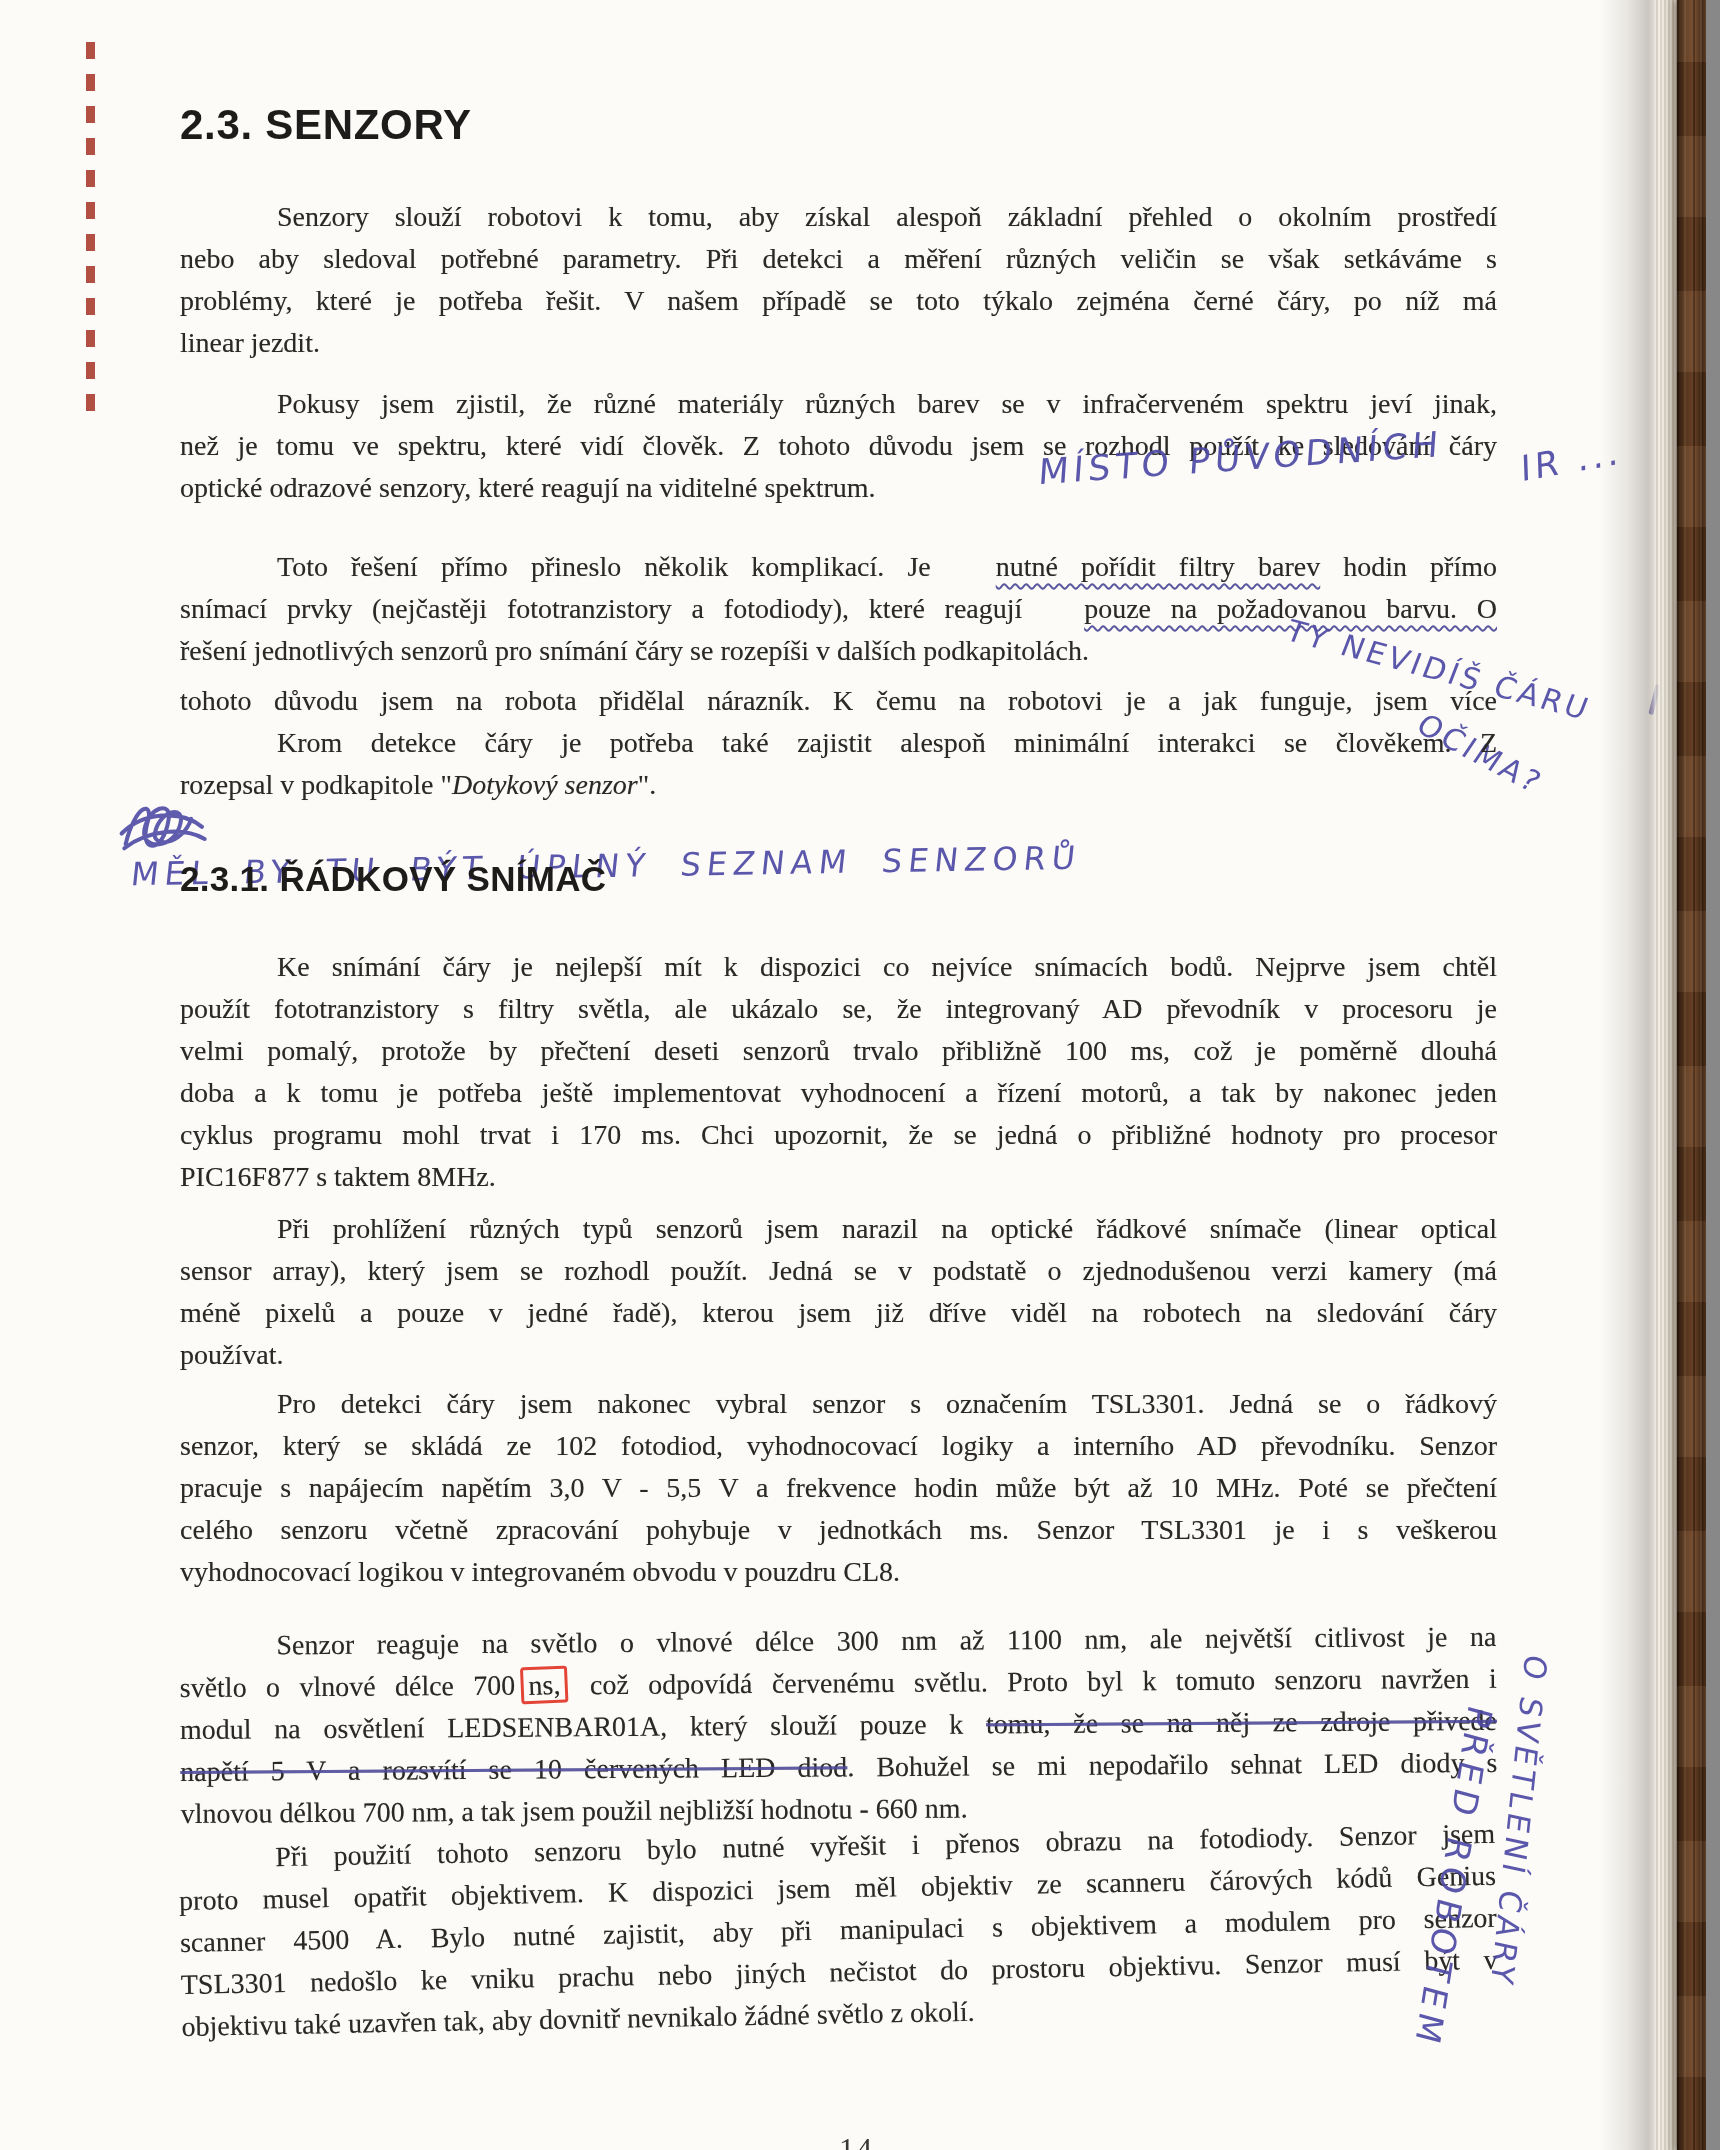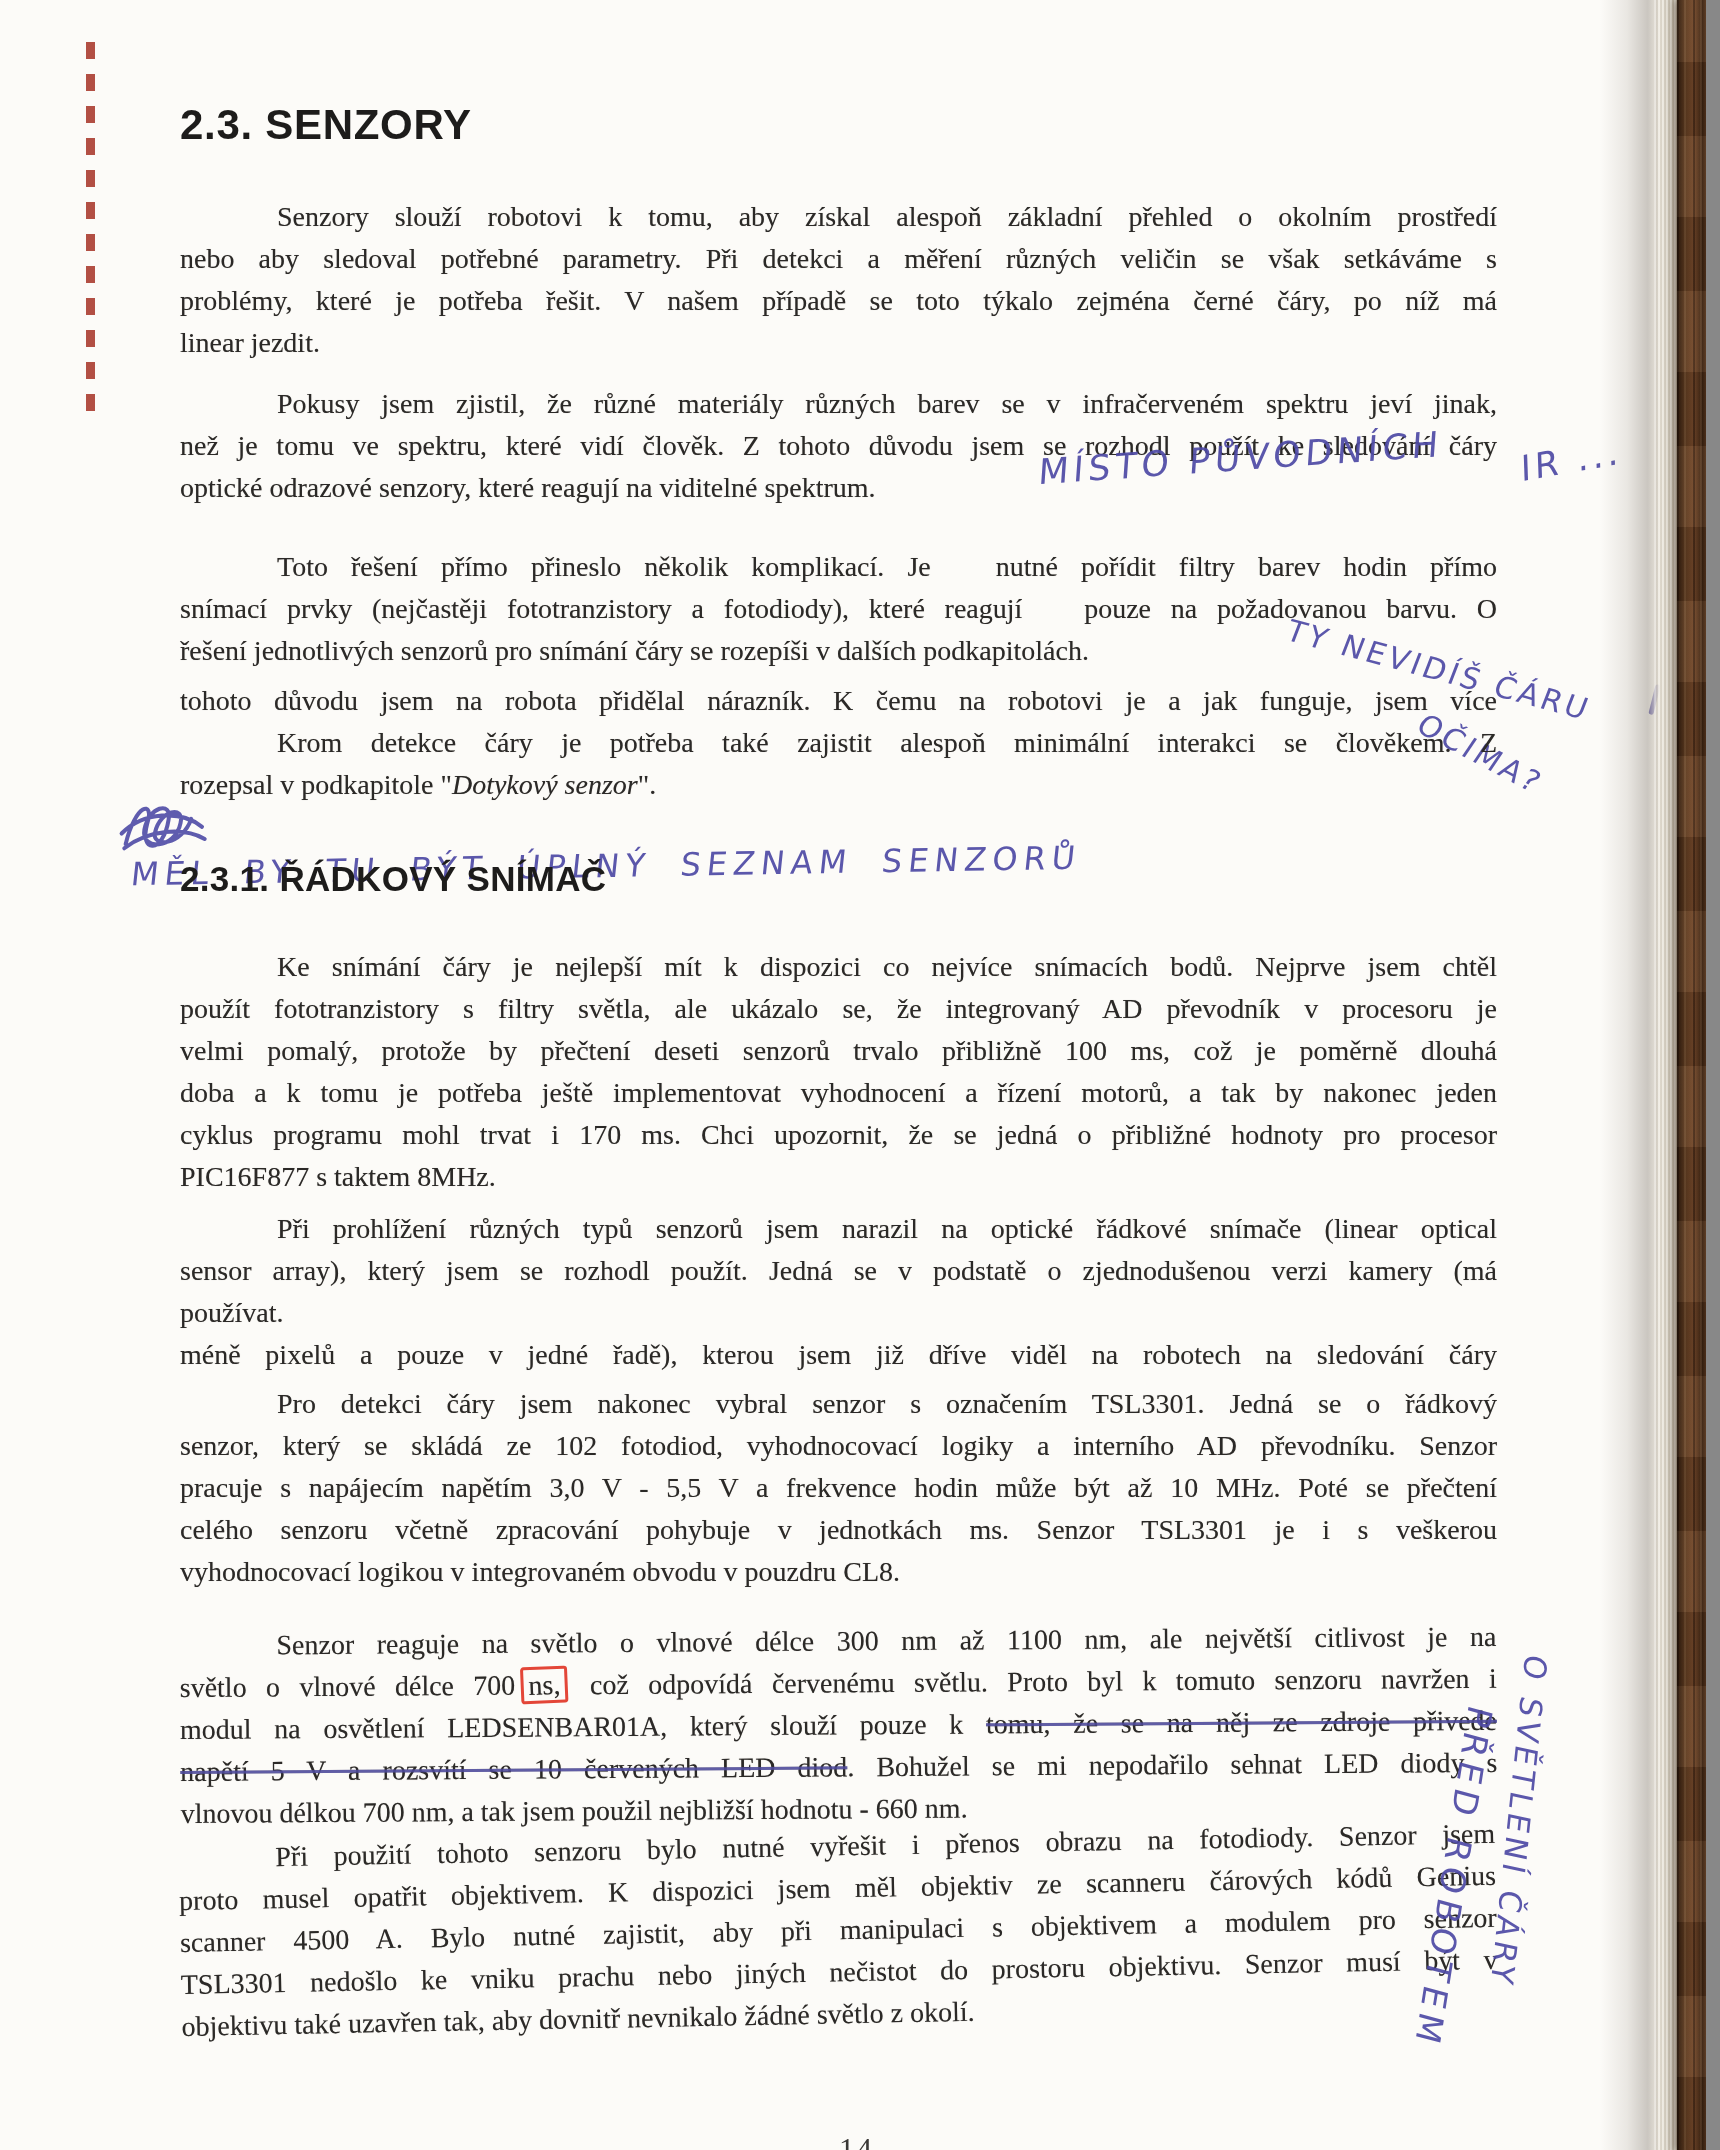--- a/index.html
+++ b/index.html
@@ -57,20 +57,21 @@
   .para{
     position:absolute;left:180px;width:1317px;
     font-size:28px;line-height:42px;
     text-shadow:0 0 0.7px rgba(70,66,60,.45);
   }
   .ln{ text-align:justify; text-align-last:justify; }
   .ln.last{ text-align-last:left; }
   .ln.indent{ text-indent:97px; }
   .italic{ font-style:italic; }
   .wavy{
+    text-decoration:underline;
     text-decoration-style:wavy;
     text-decoration-color:rgba(78,74,165,.85);
     text-decoration-thickness:2px;
     text-underline-offset:6.7px;
     margin-left:42px;
   }
   .strike{
     text-decoration:line-through;
     text-decoration-color:rgba(78,74,165,.8);
     text-decoration-thickness:3.4px;
@@ -173,22 +174,22 @@
       <div class="ln indent"><span>Ke snímání čáry je nejlepší mít k dispozici co nejvíce snímacích bodů. Nejprve jsem chtěl</span></div>
       <div class="ln"><span>použít fototranzistory s filtry světla, ale ukázalo se, že integrovaný AD převodník v procesoru je</span></div>
       <div class="ln"><span>velmi pomalý, protože by přečtení deseti senzorů trvalo přibližně 100 ms, což je poměrně dlouhá</span></div>
       <div class="ln"><span>doba a k tomu je potřeba ještě implementovat vyhodnocení a řízení motorů, a tak by nakonec jeden</span></div>
       <div class="ln"><span>cyklus programu mohl trvat i 170 ms. Chci upozornit, že se jedná o přibližné hodnoty pro procesor</span></div>
       <div class="ln last"><span>PIC16F877 s taktem 8MHz.</span></div>
     </div>
   <div class="para" id="p6" style="top:1208px">
       <div class="ln indent"><span>Při prohlížení různých typů senzorů jsem narazil na optické řádkové snímače (linear optical</span></div>
       <div class="ln"><span>sensor array), který jsem se rozhodl použít. Jedná se v podstatě o zjednodušenou verzi kamery (má</span></div>
+      <div class="ln"><span>méně pixelů a pouze v jedné řadě), kterou jsem již dříve viděl na robotech na sledování čáry</span></div>
       <div class="ln last"><span>používat.</span></div>
-      <div class="ln"><span>méně pixelů a pouze v jedné řadě), kterou jsem již dříve viděl na robotech na sledování čáry</span></div>
     </div>
   <div class="para" id="p7" style="top:1383px">
       <div class="ln indent"><span>Pro detekci čáry jsem nakonec vybral senzor s označením TSL3301. Jedná se o řádkový</span></div>
       <div class="ln"><span>senzor, který se skládá ze 102 fotodiod, vyhodnocovací logiky a interního AD převodníku. Senzor</span></div>
       <div class="ln"><span>pracuje s napájecím napětím 3,0 V - 5,5 V a frekvence hodin může být až 10 MHz. Poté se přečtení</span></div>
       <div class="ln"><span>celého senzoru včetně zpracování pohybuje v jednotkách ms. Senzor TSL3301 je i s veškerou</span></div>
       <div class="ln last"><span>vyhodnocovací logikou v integrovaném obvodu v pouzdru CL8.</span></div>
     </div>
   <div class="para" id="p8" style="top:1625px">
       <div class="ln indent"><span>Senzor reaguje na světlo o vlnové délce 300 nm až 1100 nm, ale největší citlivost je na</span></div>

